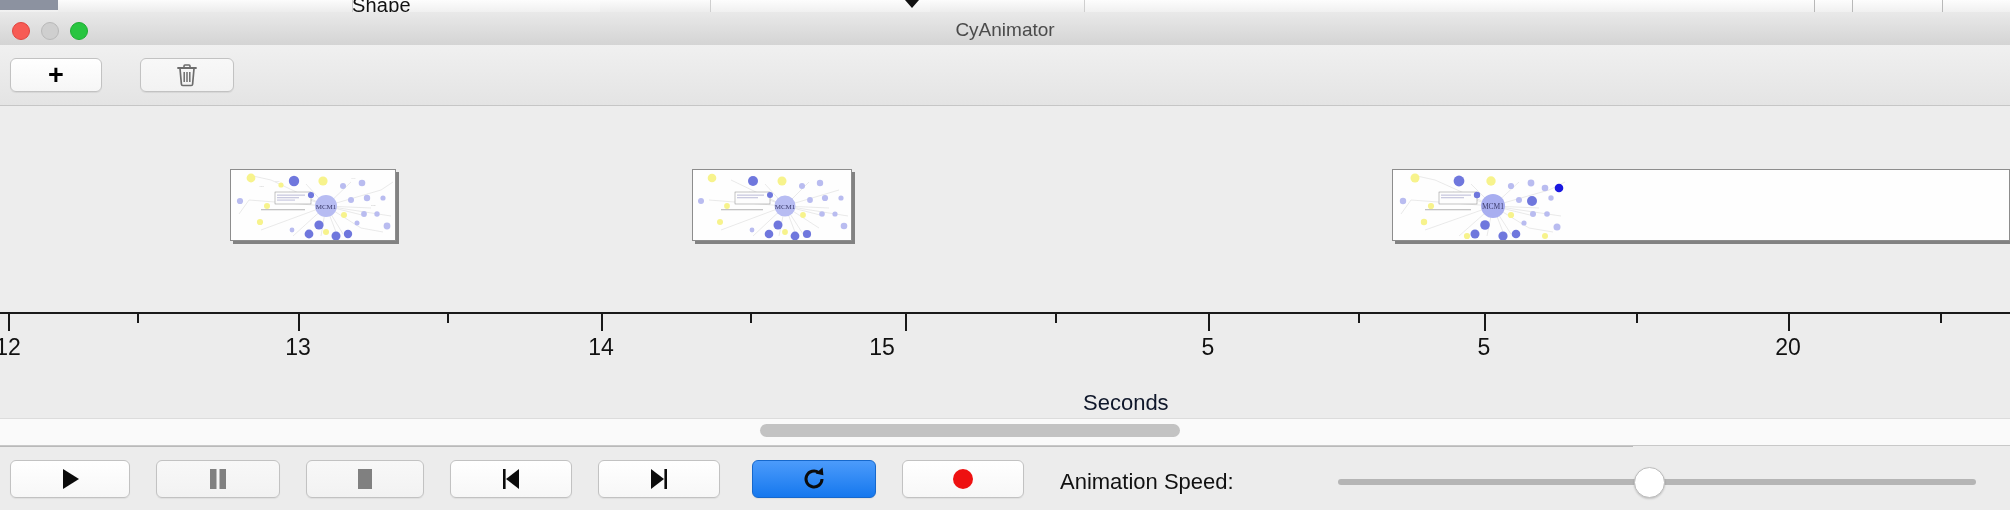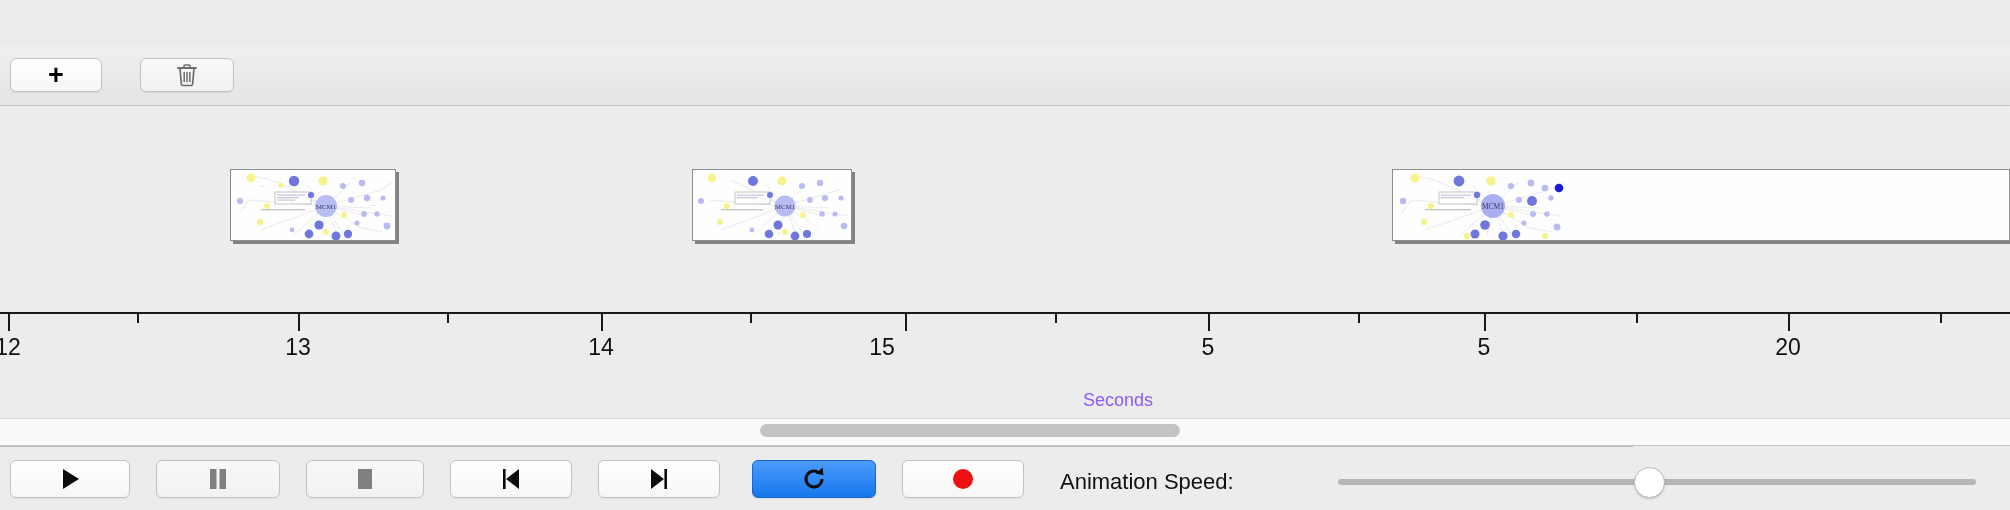--- a/index.html
+++ b/index.html
@@ -128,21 +128,21 @@
   .tick.minor { height: 9px; }
   .tick-label {
     position: absolute; top: 22px;
     font-size: 23px; color: #111;
     transform: translateX(-50%);
     font-family: "Liberation Sans", sans-serif;
     white-space: nowrap;
   }
   #seconds-label-wrap {
     position: absolute; top: 78px; left: 1083px;
-    font-size: 18px; color: #8b5cf6;
+    font-size: 22px; color: #0f172a;
   }
 
   
   .scroll-track {
     position: absolute; left: 0; top: 418px;
     width: 2010px; height: 26px;
     background: #fafafa;
     border-top: 1px solid #dcdcdc;
     border-bottom: 1px solid #c8c8c8;
   }
@@ -197,21 +197,49 @@
     background: #ffffff;
     border: 1px solid #bdbdbd;
     box-shadow: 0 1px 2px rgba(0,0,0,.18);
   }
 </style>
 </head>
 <body>
 
 <div id="app">
 
-
+  <div class="bg-strip">
+    <div class="bg-dark"></div>
+    <div class="bg-seg" style="left:58px;  width:110px;"></div>
+    <div class="bg-seg" style="left:168px; width:22px;"></div>
+    <div class="bg-seg" style="left:190px; width:48px;"></div>
+    <div class="bg-seg" style="left:238px; width:14px;"></div>
+    <div class="bg-seg" style="left:252px; width:50px;"></div>
+    <div class="bg-seg" style="left:302px; width:50px;"></div>
+    <div class="bg-seg" style="left:600px; width:40px;"></div>
+    <div class="bg-seg" style="left:640px; width:34px;"></div>
+    <div class="bg-seg" style="left:674px; width:36px;"></div>
+    <div class="bg-seg" style="left:930px; width:28px;"></div>
+    <div class="bg-seg" style="left:958px; width:64px;"></div>
+    <div class="bg-seg" style="left:1022px; width:62px;"></div>
+    <div class="bg-tri"></div>
+    <div class="bg-slash" style="left:1814px;"></div>
+    <div class="bg-slash" style="left:1852px;"></div>
+    <div class="bg-slash" style="left:1942px;"></div>
+    <div class="bg-word">Shape</div>
+  </div>
+
+  <div class="titlebar">
+    <div class="traffic">
+      <div class="dot red"></div>
+      <div class="dot yellow"></div>
+      <div class="dot green"></div>
+    </div>
+    <div class="win-title">CyAnimator</div>
+  </div>
 
   <div class="toolbar">
 
     <div class="btn" id="add-frame-btn">
       <span class="plus-glyph">+</span>
     </div>
 
     <div class="btn dim" id="delete-frame-btn">
       <svg width="22" height="24" viewBox="0 0 22 24">
         <path d="M2 5 H20" stroke="#6d6d6d" stroke-width="1.8" fill="none" stroke-linecap="round"></path>

